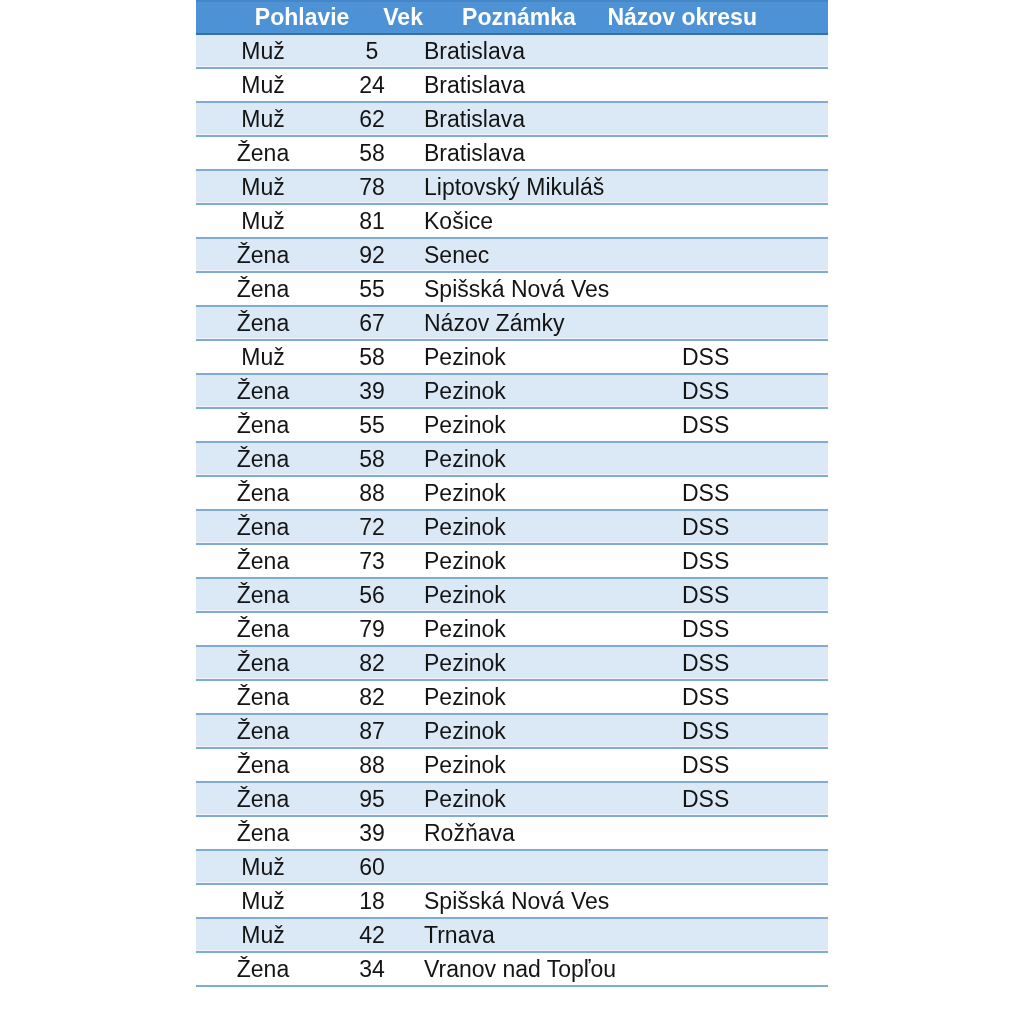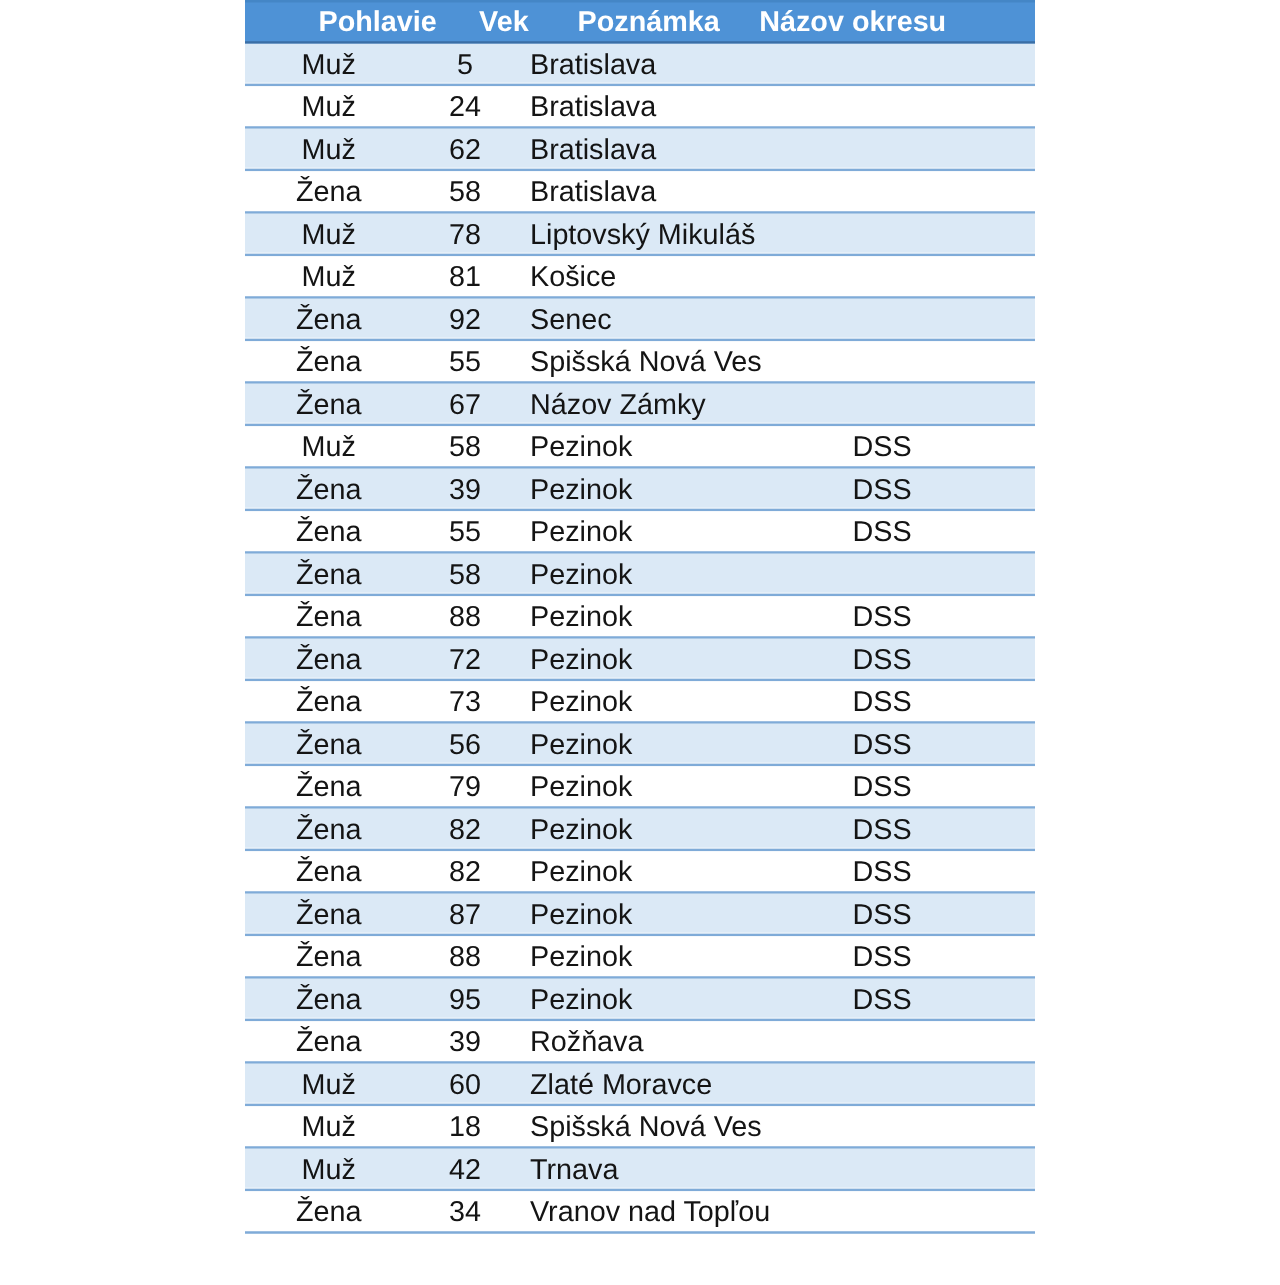--- a/index.html
+++ b/index.html
@@ -207,21 +207,20 @@
       </div>
       <div class="trow r-white">
         <div class="cell c0">Žena</div>
         <div class="cell c1">39</div>
         <div class="cell c2">Rožňava</div>
         <div class="cell c3"></div>
       </div>
       <div class="trow r-light">
         <div class="cell c0">Muž</div>
         <div class="cell c1">60</div>
-        <div class="cell c2">Zlaté Moravce</div>
         <div class="cell c3"></div>
       </div>
       <div class="trow r-white">
         <div class="cell c0">Muž</div>
         <div class="cell c1">18</div>
         <div class="cell c2">Spišská Nová Ves</div>
         <div class="cell c3"></div>
       </div>
       <div class="trow r-light">
         <div class="cell c0">Muž</div>

